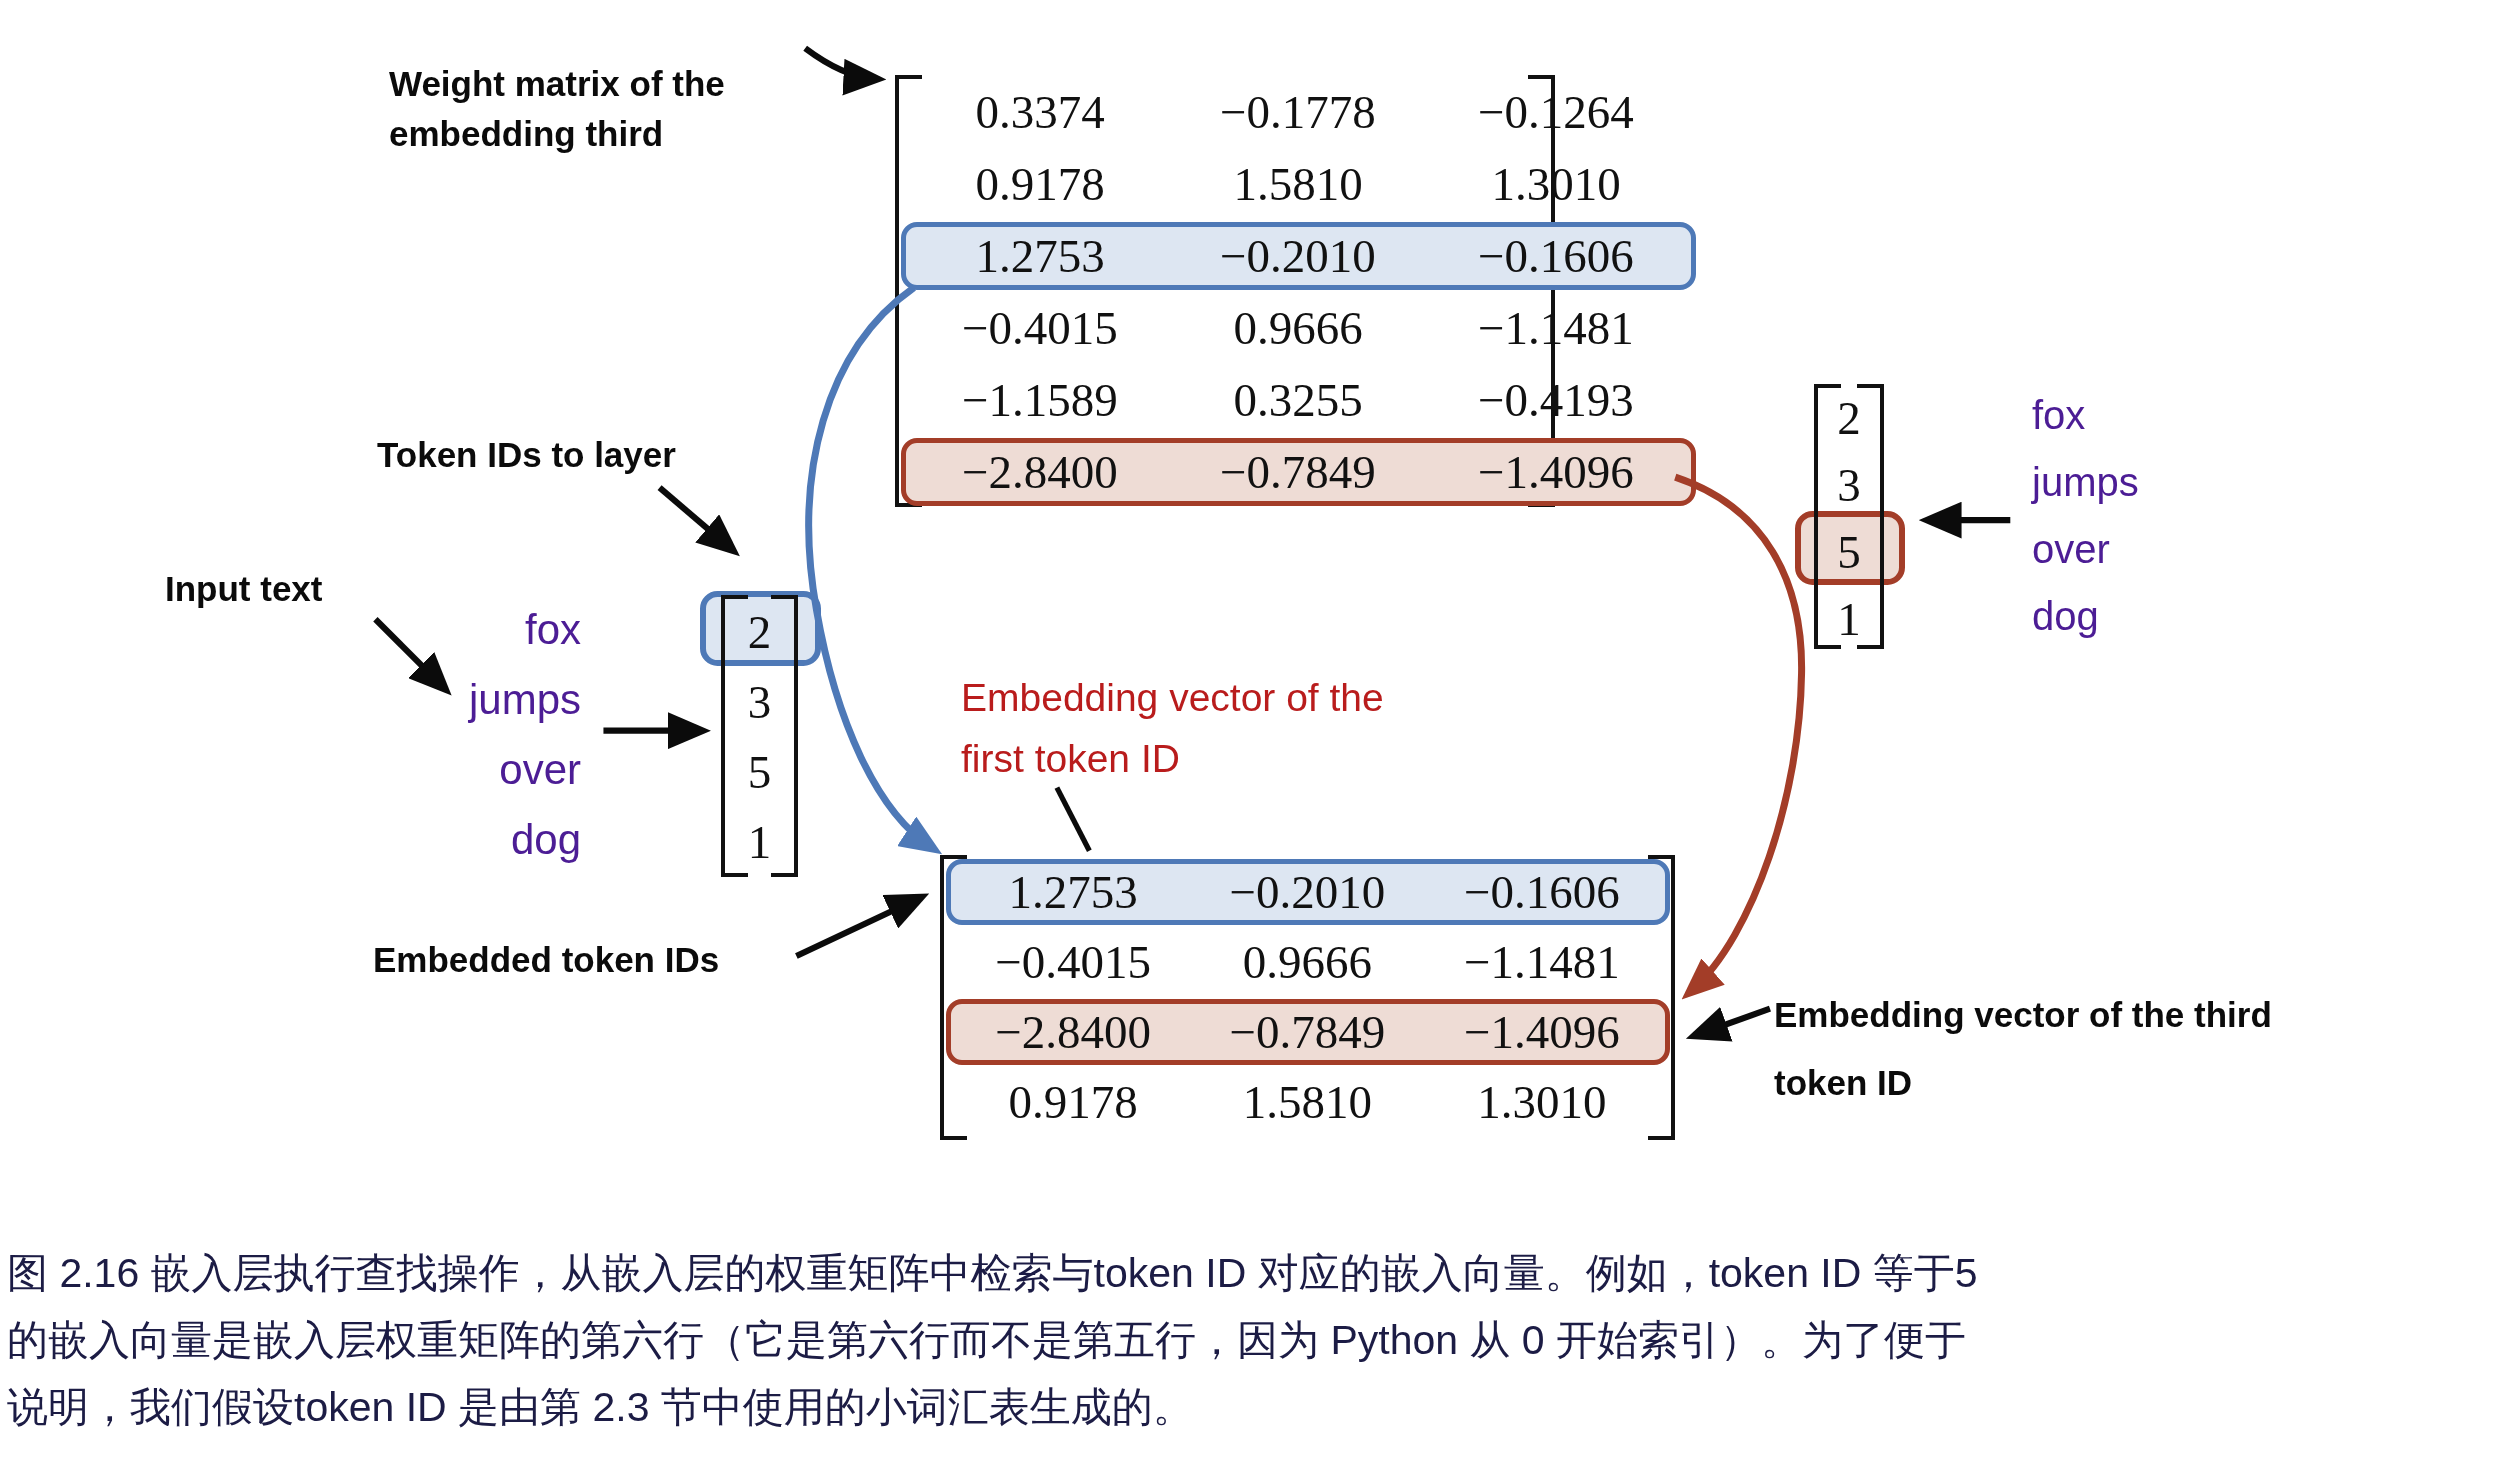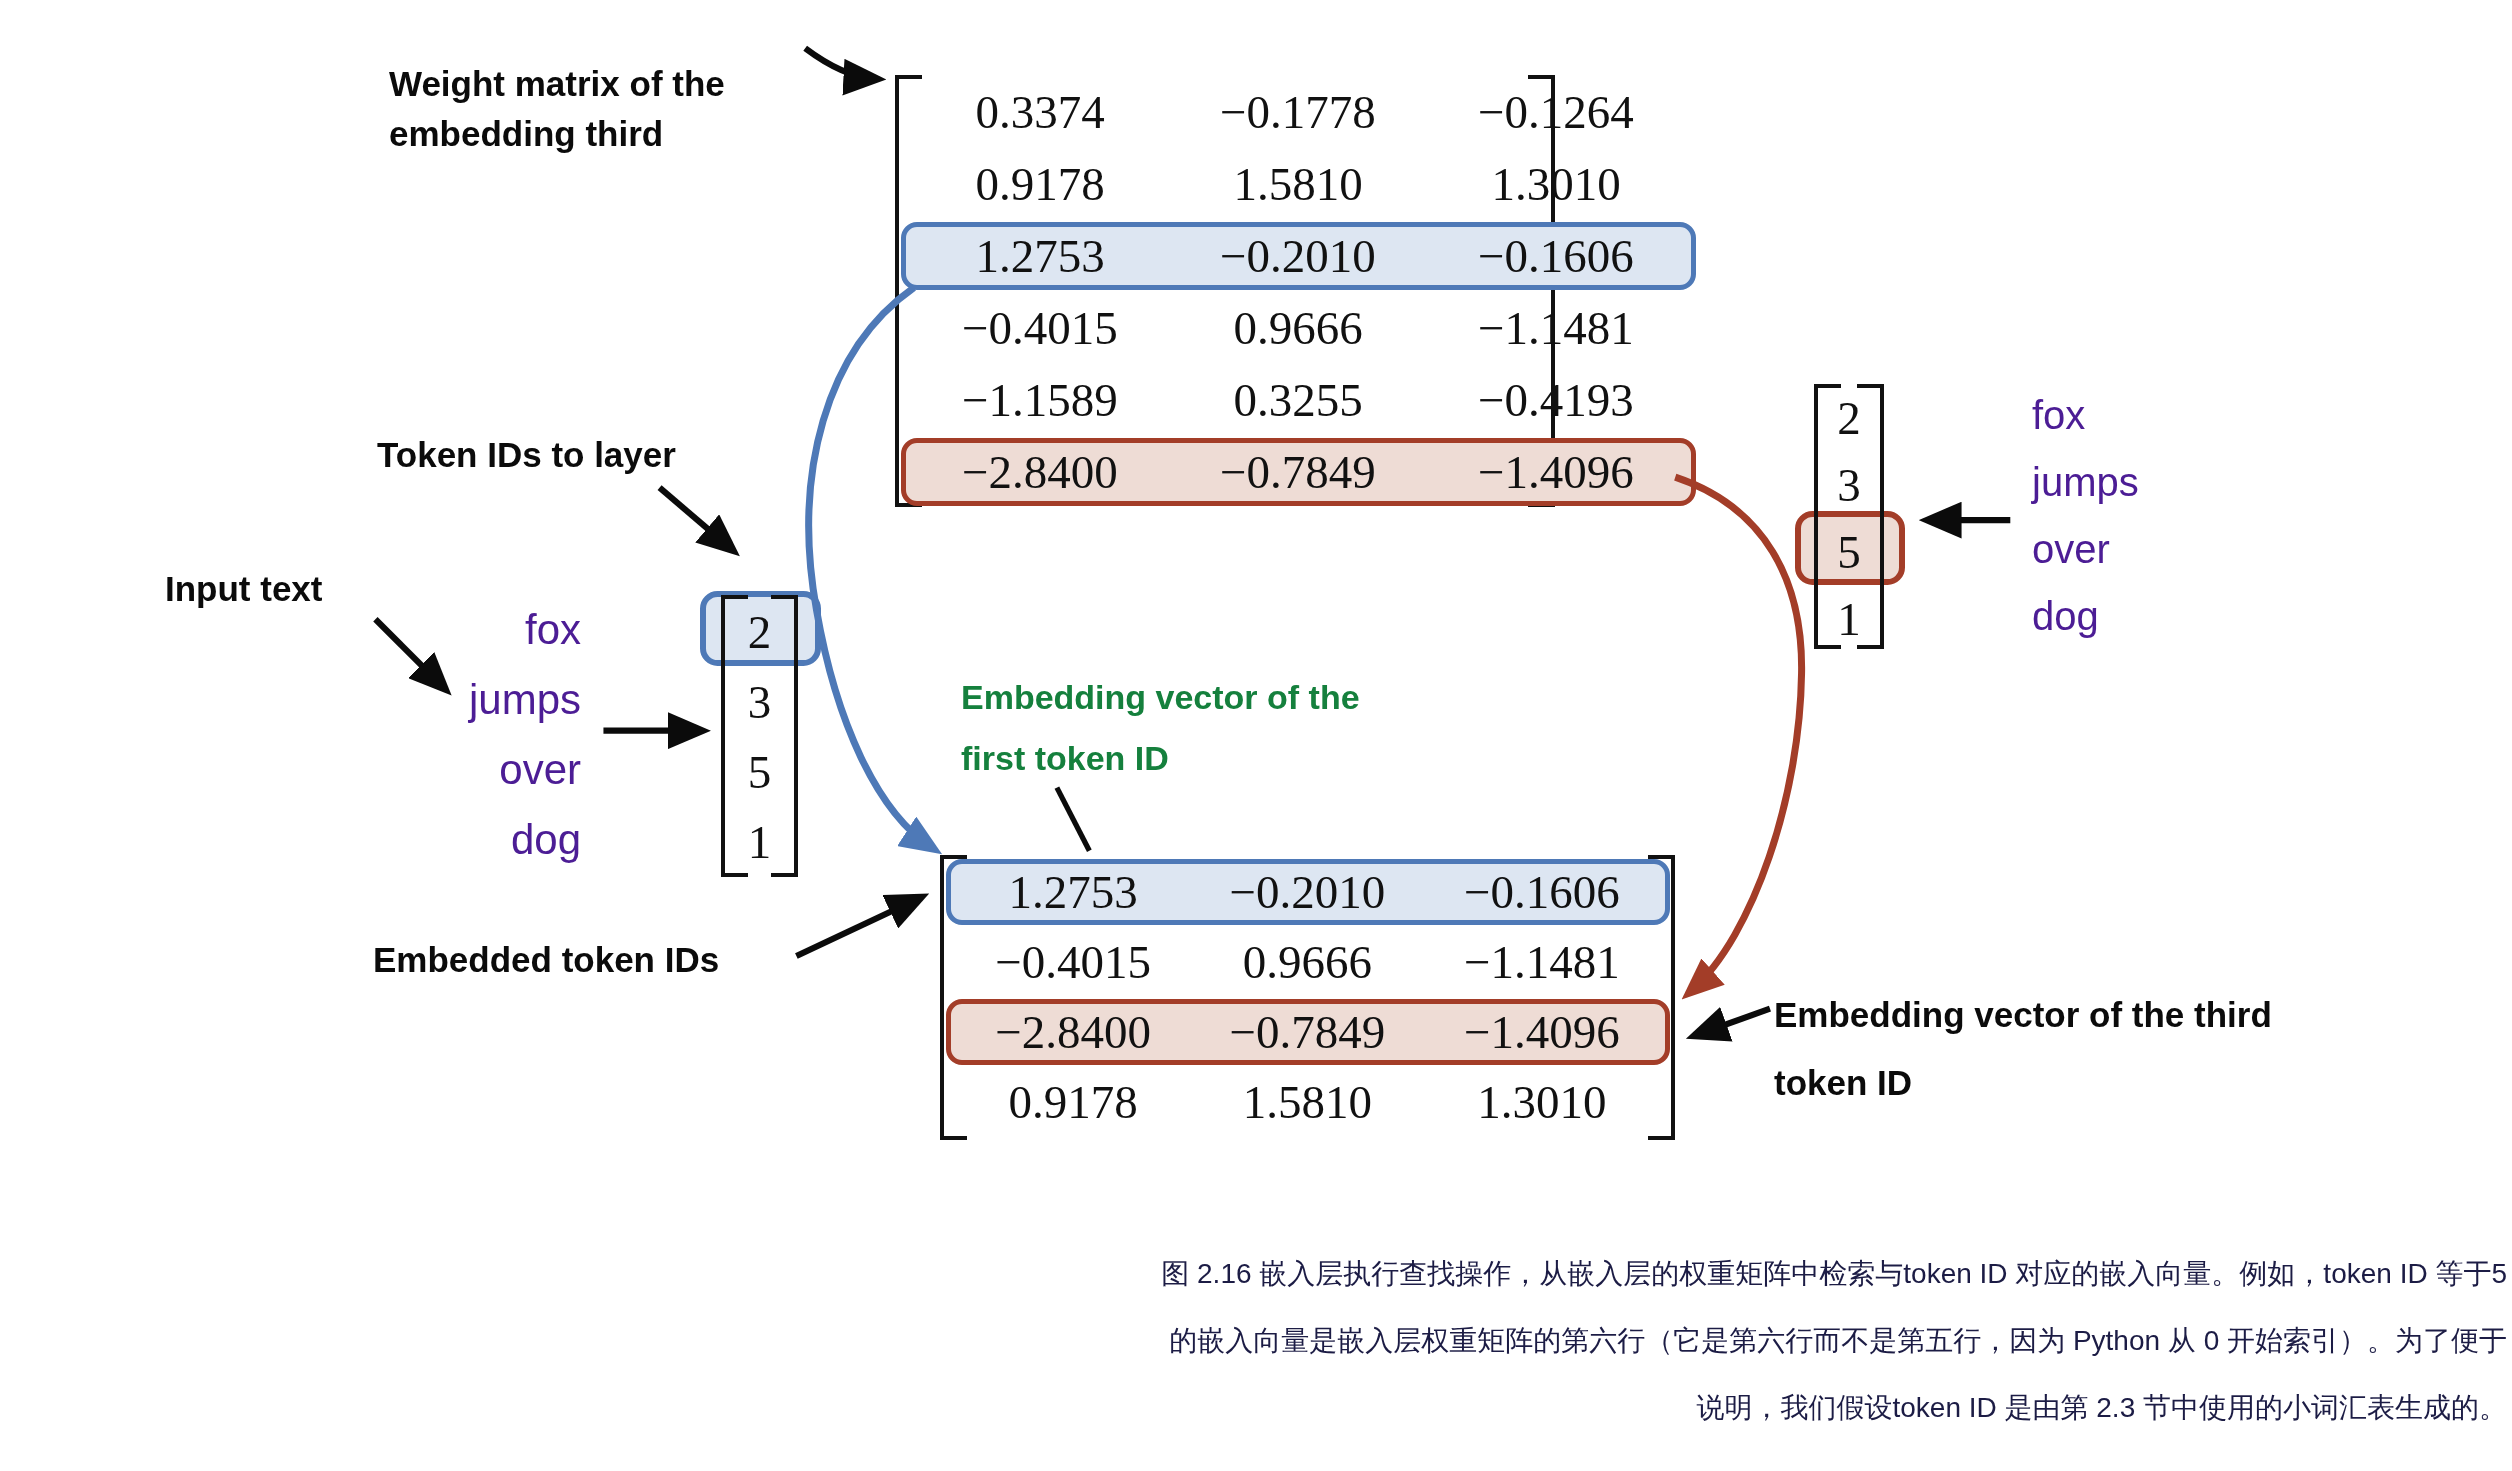--- a/index.html
+++ b/index.html
@@ -2,21 +2,21 @@
 <html style="font-size:14px"><head>
 <meta charset="utf-8">
 <style>
   html,body{margin:0;padding:0;}
   body{
     width:2512px;height:1472px;background:#ffffff;position:relative;overflow:hidden;
     font-family:"Liberation Sans","DejaVu Sans",sans-serif;color:#111;
   }
   .abs{position:absolute;}
   .lbl{font-weight:bold;font-size:35px;line-height:50px;color:#0b0b0b;white-space:nowrap;}
-  .lbl-reg{font-weight:bold;font-size:34px;line-height:61px;color:#15803d;white-space:nowrap;}
+  .lbl-reg{font-weight:normal;font-size:39px;line-height:61px;color:#b91c1c;white-space:nowrap;}
   
   .matrix{position:absolute;z-index:2;}
   .bracket{position:absolute;top:0;bottom:0;width:23px;border:4.4px solid #111;}
   .bracket.bl{left:0;border-right:none;}
   .bracket.br{right:0;border-left:none;}
   .rows{position:absolute;top:0;}
   .mrow{position:relative;display:grid;grid-template-columns:1fr 1fr 1fr;align-items:center;}
   .mrow .cell{position:relative;z-index:1;text-align:center;
     font-family:"Liberation Serif","DejaVu Serif",serif;font-size:47px;}
   .vrow{position:relative;display:flex;align-items:center;justify-content:center;
@@ -26,21 +26,21 @@
   .hl-blue::before{background:#dde6f2;border:5.3px solid #4e79b7;}
   .hl-red::before{background:#eedcd5;border:5.3px solid #a33d28;}
   .hlbox{position:absolute;border-radius:17.5px;z-index:1;}
   .hlbox.blue{background:#dde6f2;border:6.1px solid #4e79b7;}
   .hlbox.red{background:#eedcd5;border:6.1px solid #a33d28;}
   .vec{position:absolute;z-index:2;}
   .words{position:absolute;font-size:42px;line-height:70px;color:#4c1d95;}
   .words div{white-space:nowrap;}
   svg.overlay{position:absolute;left:0;top:0;z-index:5;pointer-events:none;}
   .caption{position:absolute;left:7px;top:1240px;width:2500px;
-    font-size:28px;line-height:67px;color:#1c1c45;text-align:right;}
+    font-size:41px;line-height:67px;color:#1c1c45;}
 </style>
 </head>
 <body>
 
 <div class="abs lbl" style="left:389px;top:10.5px;margin-top:48px;">
   <div>Weight matrix of the</div>
   <div>embedding third</div>
 </div>
 
 <div class="abs lbl" style="left:377px;top:430px;">Token IDs to layer</div>

